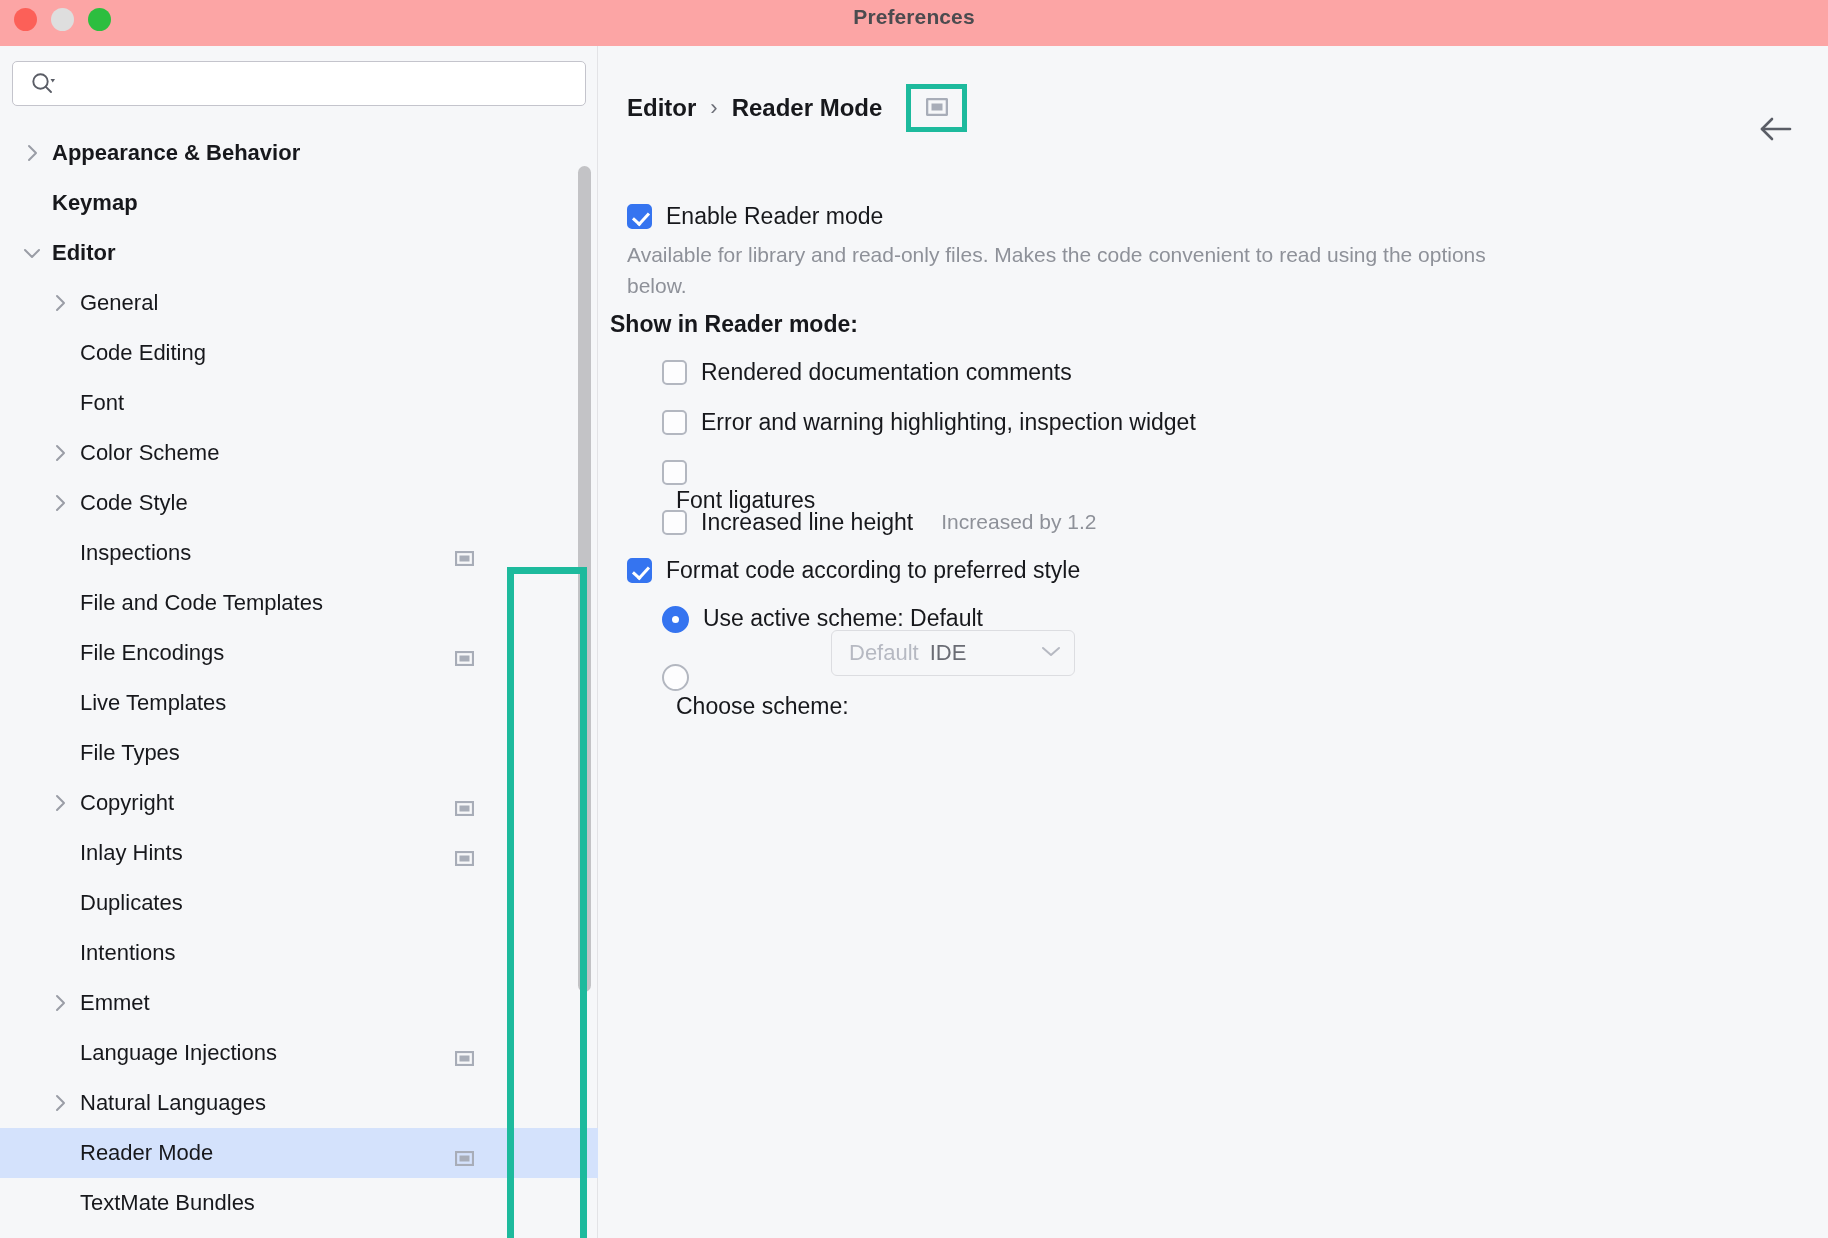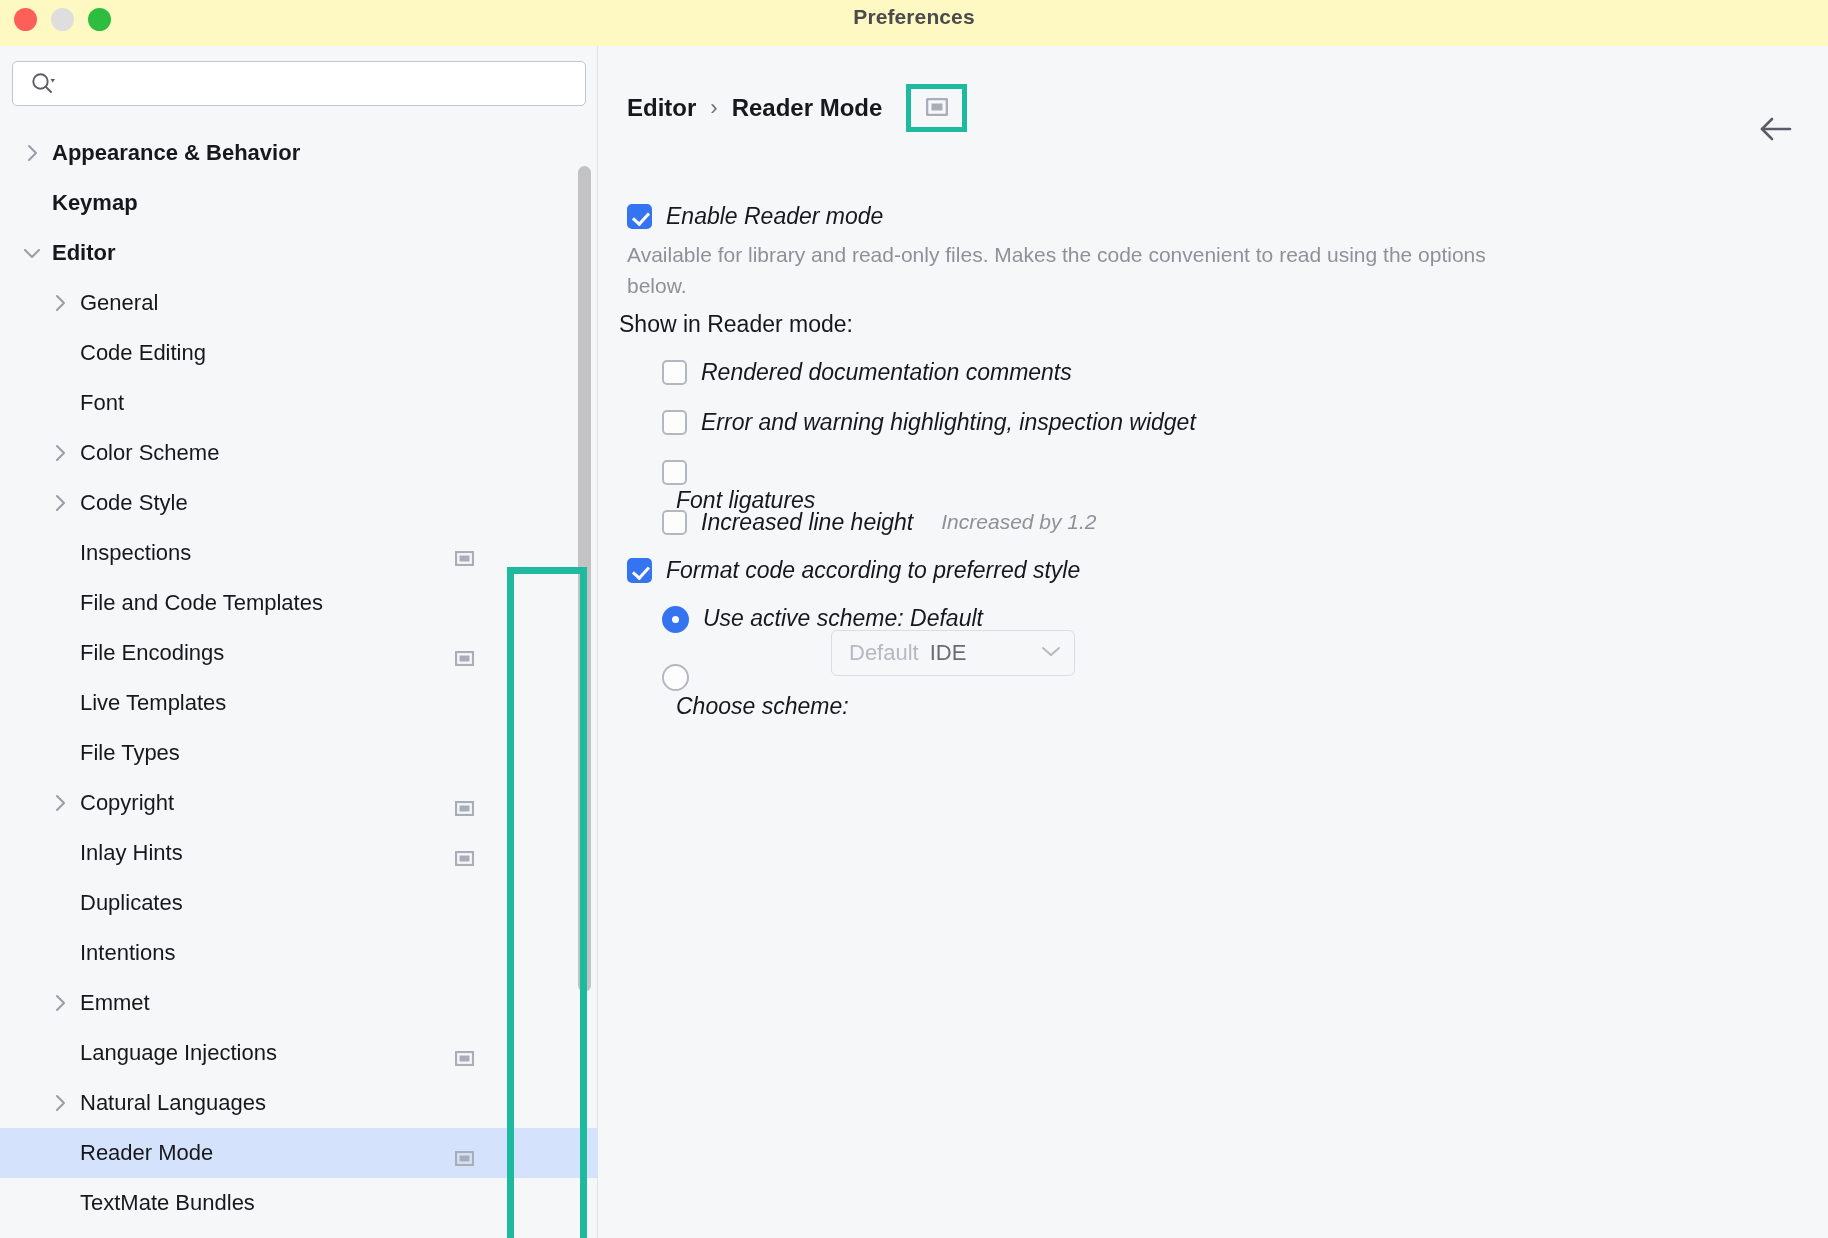--- a/index.html
+++ b/index.html
@@ -17,21 +17,21 @@
     width: 1828px;
     height: 1238px;
     background: #f6f7f9;
   }
 
   
   .titlebar {
     position: absolute;
     left: 0; top: 0;
     width: 1828px; height: 46px;
-    background: #fef9c3;
+    background: #fca5a5;
   }
   .traffic-lights {
     position: absolute;
     left: 14px; top: 8px;
     display: flex;
     gap: 14px;
     align-items: center;
   }
   .light {
     width: 23px; height: 23px;
@@ -188,21 +188,20 @@
     display: flex;
     align-items: center;
     justify-content: center;
   }
 
   
   .row {
     position: absolute;
     display: flex;
     align-items: flex-start;
-    font-style: italic;
   }
 
   .cb {
     width: 25px; height: 25px;
     border-radius: 5px;
     flex: 0 0 auto;
     display: block;
     position: relative;
     margin-top: 3px;
   }
@@ -480,21 +479,21 @@
 
     <div class="row" style="left:28px; top:155px;">
       <span class="cb on"></span>
       <span class="lbl">Enable Reader mode</span>
     </div>
 
     <div style="position:absolute; left:0; top:193px; width:1229px;">
       <div class="hint">Available for library and read-only files. Makes the code convenient to read using the options below.</div>
     </div>
 
-    <div class="section-label" style="left:20px; top:265px;">Show in Reader mode:</div>
+    <div class="section-label" style="left:11px; top:265px;font-weight:bold;">Show in Reader mode:</div>
 
     <div class="row" style="left:63px; top:311px;">
       <span class="cb off"></span>
       <span class="lbl">Rendered documentation comments</span>
     </div>
 
     <div class="row" style="left:63px; top:361px;">
       <span class="cb off"></span>
       <span class="lbl">Error and warning highlighting, inspection widget</span>
     </div>

